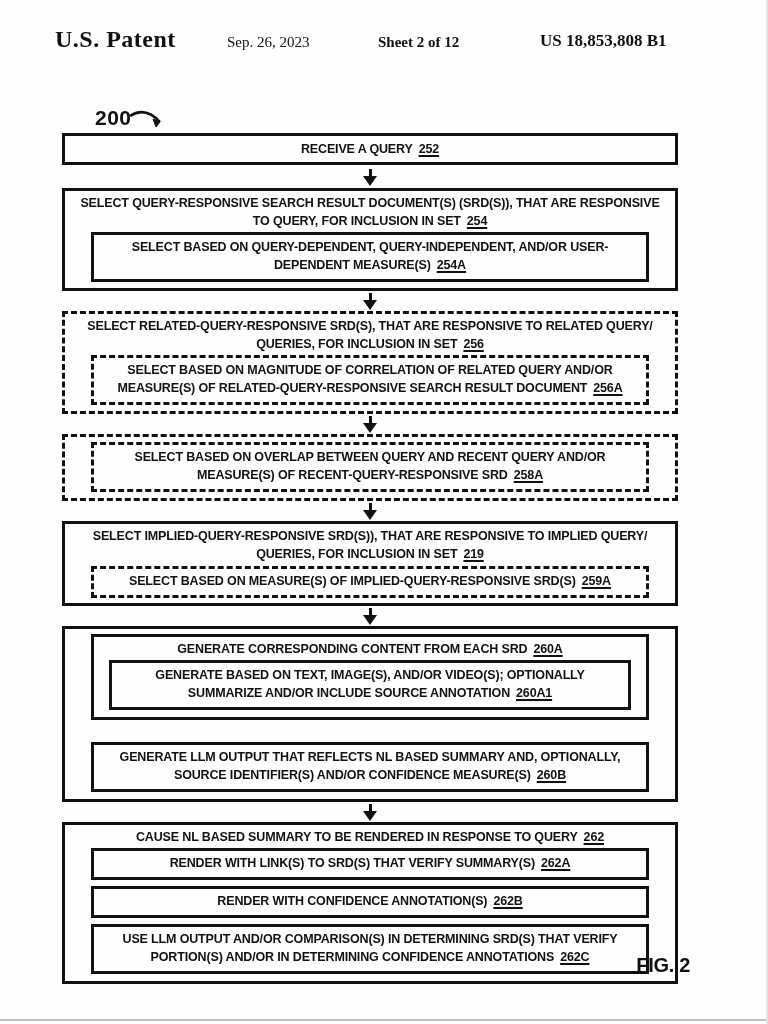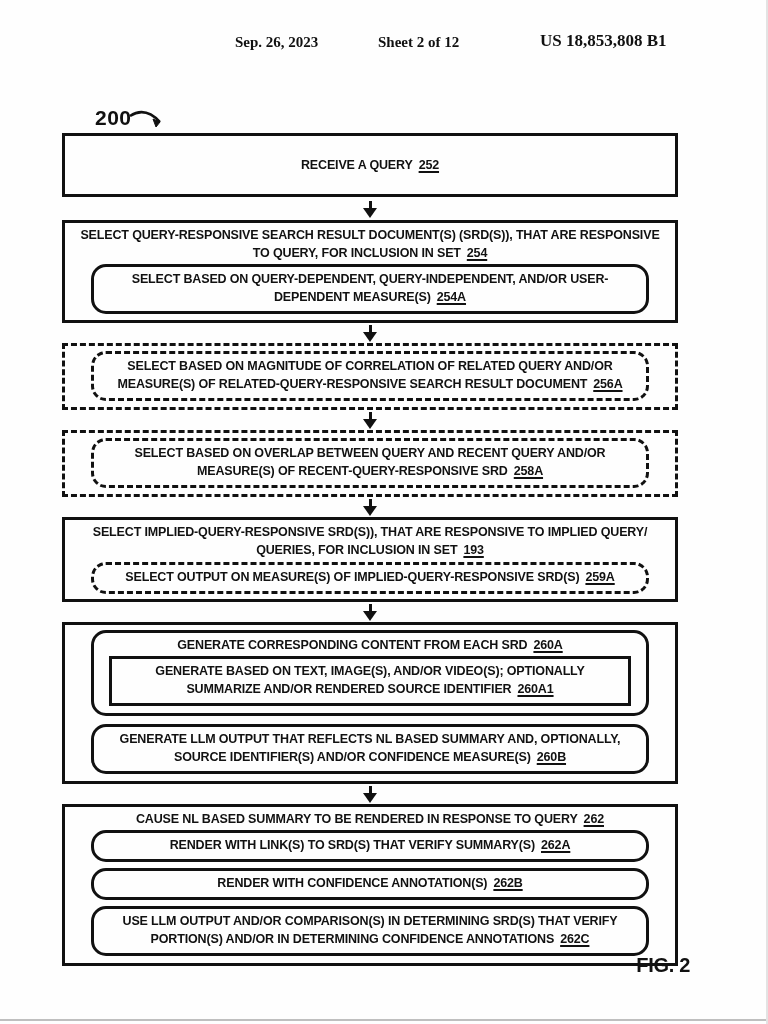--- a/index.html
+++ b/index.html
@@ -23,21 +23,21 @@
   
   .hdr{position:absolute;top:0;left:0;right:0;height:70px;}
   .hdr-title{
     position:absolute;left:55px;top:26px;
     font-family:"Liberation Serif", serif;
     font-weight:bold;font-size:24px;letter-spacing:.5px;
   }
   .hdr-date{
     position:absolute;left:227px;top:34px;
     font-family:"Liberation Serif", serif;
-    font-weight:bold;font-size:15px;margin-left:8px;
+    font-weight:normal;font-size:15px;
   }
   .hdr-sheet{
     position:absolute;left:366px;top:34px;
     font-family:"Liberation Serif", serif;
     font-weight:bold;font-size:15px;margin-left:12px;
   }
   .hdr-num{
     position:absolute;left:540px;top:31px;
     font-family:"Liberation Serif", serif;
     font-weight:bold;font-size:17px;
@@ -57,25 +57,24 @@
     background:#fefefe;
     text-align:center;
     font-weight:bold;
     font-size:12.5px;
     line-height:18px;
     letter-spacing:-.15px;
     padding:3px 8px 5px 8px;
     box-sizing:border-box;
   }
   .box.dashed{border-style:dashed;}
-  .box.single{padding:20px 8px;}
+  .box.single{padding:4px 8px;}
   .nest{
     width:calc(100% - 36px);
     margin:3px auto 1px auto;
-    border-radius:15px;
   }
   .nest2{
     width:calc(100% - 14px);
     margin:2px auto 2px auto;
   }
   .ref{
     text-decoration:underline;
     text-decoration-thickness:2px;
     text-underline-offset:2px;
     margin-left:6px;
@@ -96,20 +95,21 @@
     letter-spacing:-.3px;
   }
   .mt2{margin-top:2px;}
 </style>
 </head>
 <body>
 
 <div class="page">
 
   <div class="hdr">
+    <div class="hdr-title">U.S. Patent</div>
     <div class="hdr-date">Sep. 26, 2023</div>
     <div class="hdr-sheet">Sheet 2 of 12</div>
     <div class="hdr-num">US 18,853,808 B1</div>
   </div>
 
   <div class="fig-tag">200</div>
   <svg class="fig-tag-arrow" width="48" height="34" viewBox="0 0 48 34">
     <path d="M3,10 Q18,0 33,16" fill="none" stroke="#111" stroke-width="2.5"></path>
     <path d="M33,16 l-7,-3 3,8 z" fill="#111" stroke="#111" stroke-width="1"></path>
   </svg>
@@ -133,20 +133,23 @@
         <span>SELECT BASED ON QUERY-DEPENDENT, QUERY-INDEPENDENT, AND/OR USER-DEPENDENT MEASURE(S)</span><span class="ref">254A</span>
       </div>
     </div>
 
     <div class="arrow-wrap">
       <div class="stem"></div>
         <div class="head"></div>
     </div>
 
     <div class="box dashed">
+      <div>
+        <span>SELECT RELATED-QUERY-RESPONSIVE SRD(S), THAT ARE RESPONSIVE TO RELATED QUERY/ QUERIES, FOR INCLUSION IN SET</span><span class="ref">256</span>
+      </div>
       <div class="box dashed nest mt2">
         <span>SELECT BASED ON MAGNITUDE OF CORRELATION OF RELATED QUERY AND/OR MEASURE(S) OF RELATED-QUERY-RESPONSIVE SEARCH RESULT DOCUMENT</span><span class="ref">256A</span>
       </div>
     </div>
 
     <div class="arrow-wrap">
       <div class="stem"></div>
         <div class="head"></div>
     </div>
 
@@ -156,42 +159,42 @@
       </div>
     </div>
 
     <div class="arrow-wrap">
       <div class="stem"></div>
         <div class="head"></div>
     </div>
 
     <div class="box">
       <div>
-        <span>SELECT IMPLIED-QUERY-RESPONSIVE SRD(S)), THAT ARE RESPONSIVE TO IMPLIED QUERY/ QUERIES, FOR INCLUSION IN SET</span><span class="ref">193</span>
+        <span>SELECT IMPLIED-QUERY-RESPONSIVE SRD(S)), THAT ARE RESPONSIVE TO IMPLIED QUERY/ QUERIES, FOR INCLUSION IN SET</span><span class="ref">219</span>
       </div>
       <div class="box dashed nest" style="margin-bottom:0;">
-        <span>SELECT OUTPUT ON MEASURE(S) OF IMPLIED-QUERY-RESPONSIVE SRD(S)</span><span class="ref">259A</span>
+        <span>SELECT BASED ON MEASURE(S) OF IMPLIED-QUERY-RESPONSIVE SRD(S)</span><span class="ref">259A</span>
       </div>
     </div>
 
     <div class="arrow-wrap">
       <div class="stem"></div>
         <div class="head"></div>
     </div>
 
     <div class="box">
       <div class="box nest mt2">
         <div>
           <span>GENERATE CORRESPONDING CONTENT FROM EACH SRD</span><span class="ref">260A</span>
         </div>
         <div class="box nest2">
-          <span>GENERATE BASED ON TEXT, IMAGE(S), AND/OR VIDEO(S); OPTIONALLY SUMMARIZE AND/OR RENDERED SOURCE IDENTIFIER</span><span class="ref">260A1</span>
+          <span>GENERATE BASED ON TEXT, IMAGE(S), AND/OR VIDEO(S); OPTIONALLY SUMMARIZE AND/OR INCLUDE SOURCE ANNOTATION</span><span class="ref">260A1</span>
         </div>
       </div>
-      <div class="box nest" style="margin-top:8px;margin-bottom:2px;">
+      <div class="box nest" style="margin-top:22px;margin-bottom:2px;">
         <span>GENERATE LLM OUTPUT THAT REFLECTS NL BASED SUMMARY AND, OPTIONALLY, SOURCE IDENTIFIER(S) AND/OR CONFIDENCE MEASURE(S)</span><span class="ref">260B</span>
       </div>
     </div>
 
     <div class="arrow-wrap">
       <div class="stem"></div>
         <div class="head"></div>
     </div>
 
     <div class="box">

